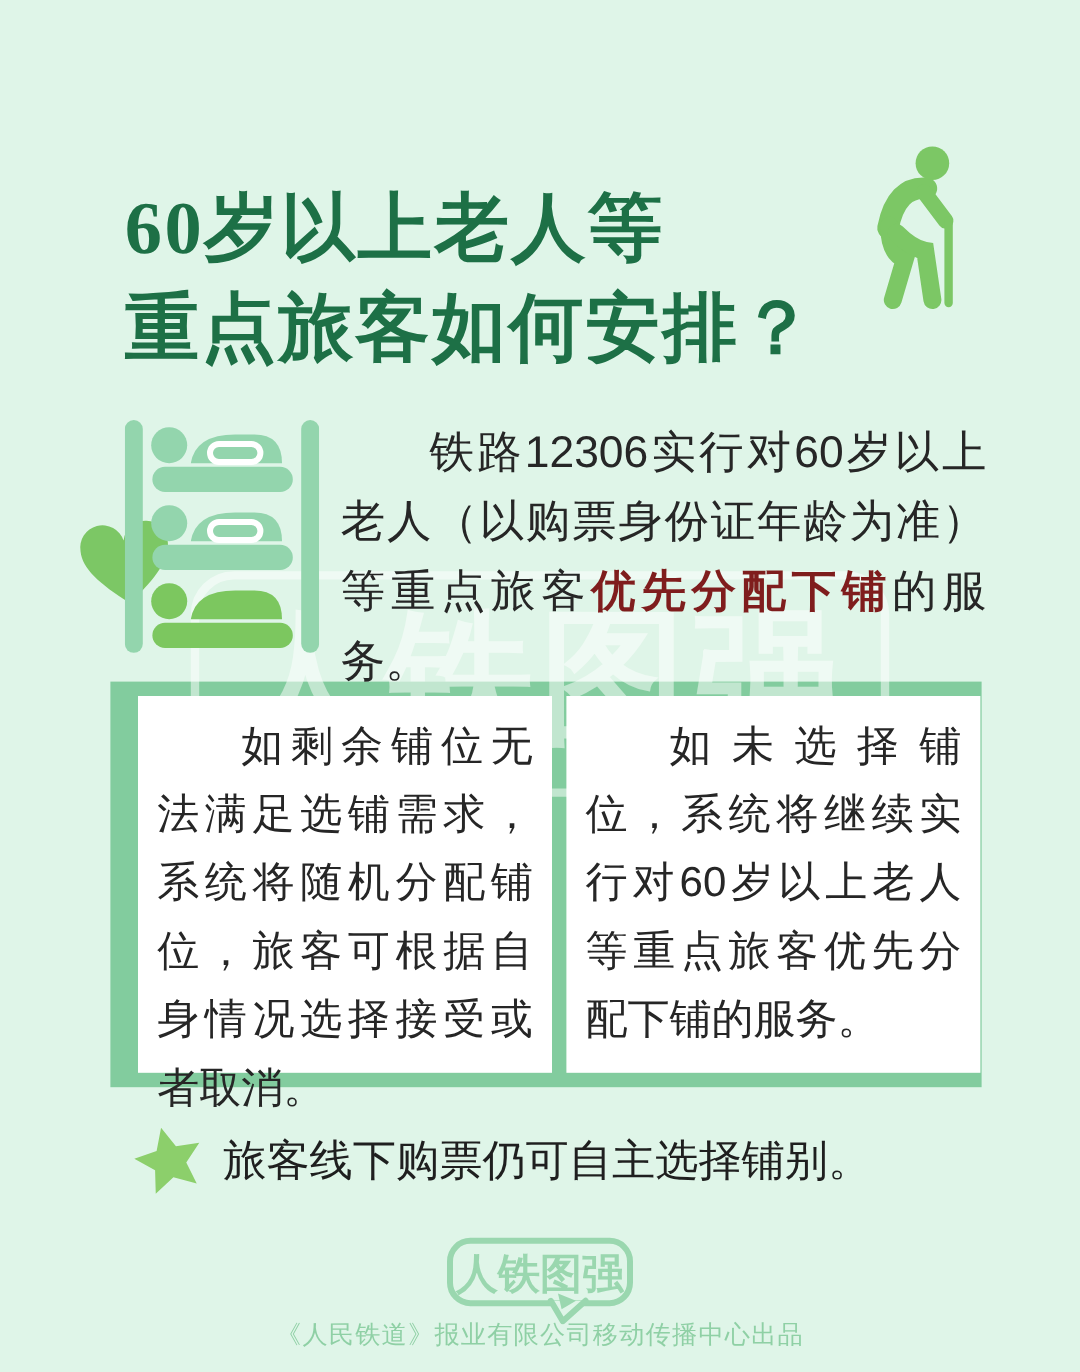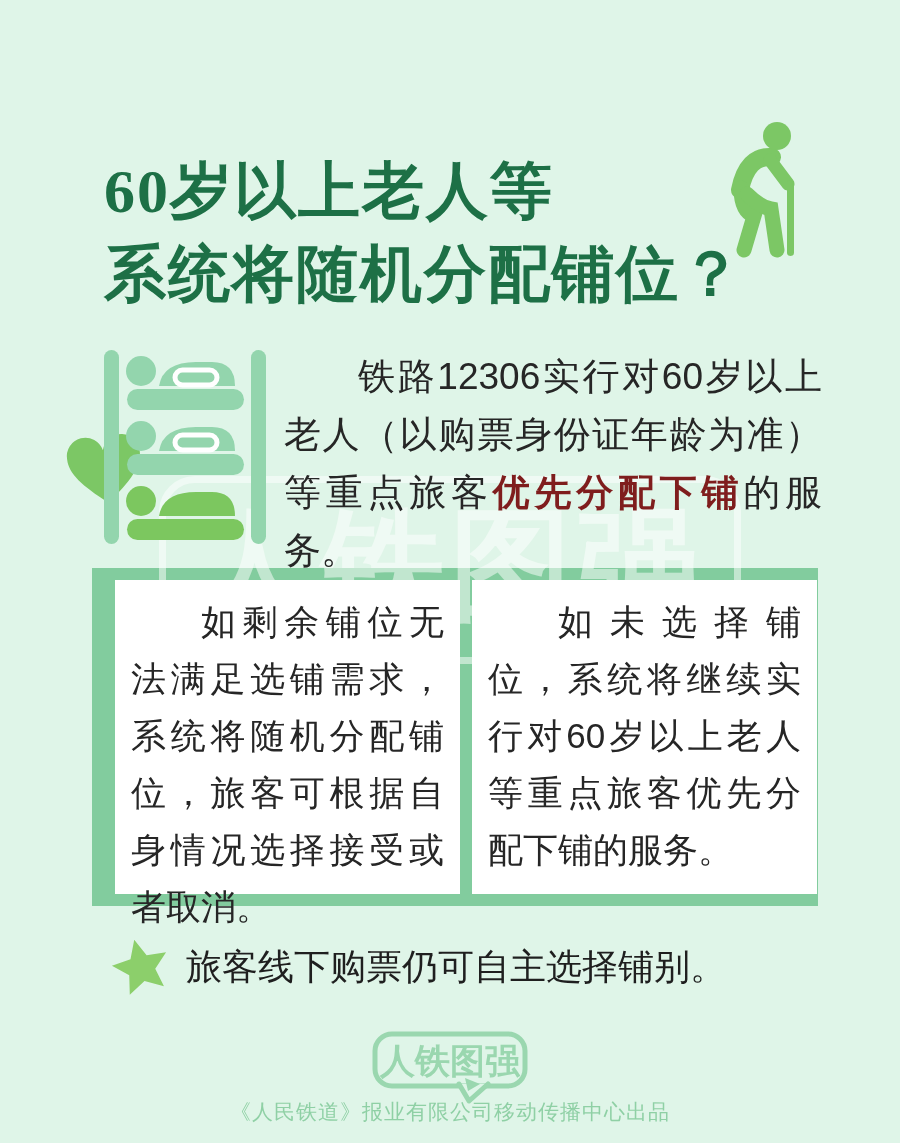--- a/index.html
+++ b/index.html
@@ -80,21 +80,21 @@
     color:#8fd0a5;
   }
 </style>
 </head>
 <body>
 
 <div class="poster">
 
   <h1 class="title-block">
     <span class="line">60岁以上老人等</span>
-    <span class="line">系统将随机分配铺位？</span>
+    <span class="line">重点旅客如何安排？</span>
   </h1>
 
   <svg class="elderly-icon" width="96" height="142" viewBox="0 0 96 142">
     <g fill="none" stroke="#7cc765" stroke-linecap="round">
       <path d="M24 70 Q31 35 56 37" stroke-width="18"></path>
       <path d="M54 40 L72 64" stroke-width="13"></path>
       <path d="M25 68 Q25 91 38 96 L28 130" stroke-width="15"></path>
       <path d="M31 74 Q44 87 55 89 L61 130" stroke-width="15"></path>
     </g>
     <circle cx="61" cy="16" r="14" fill="#7cc765"></circle>

